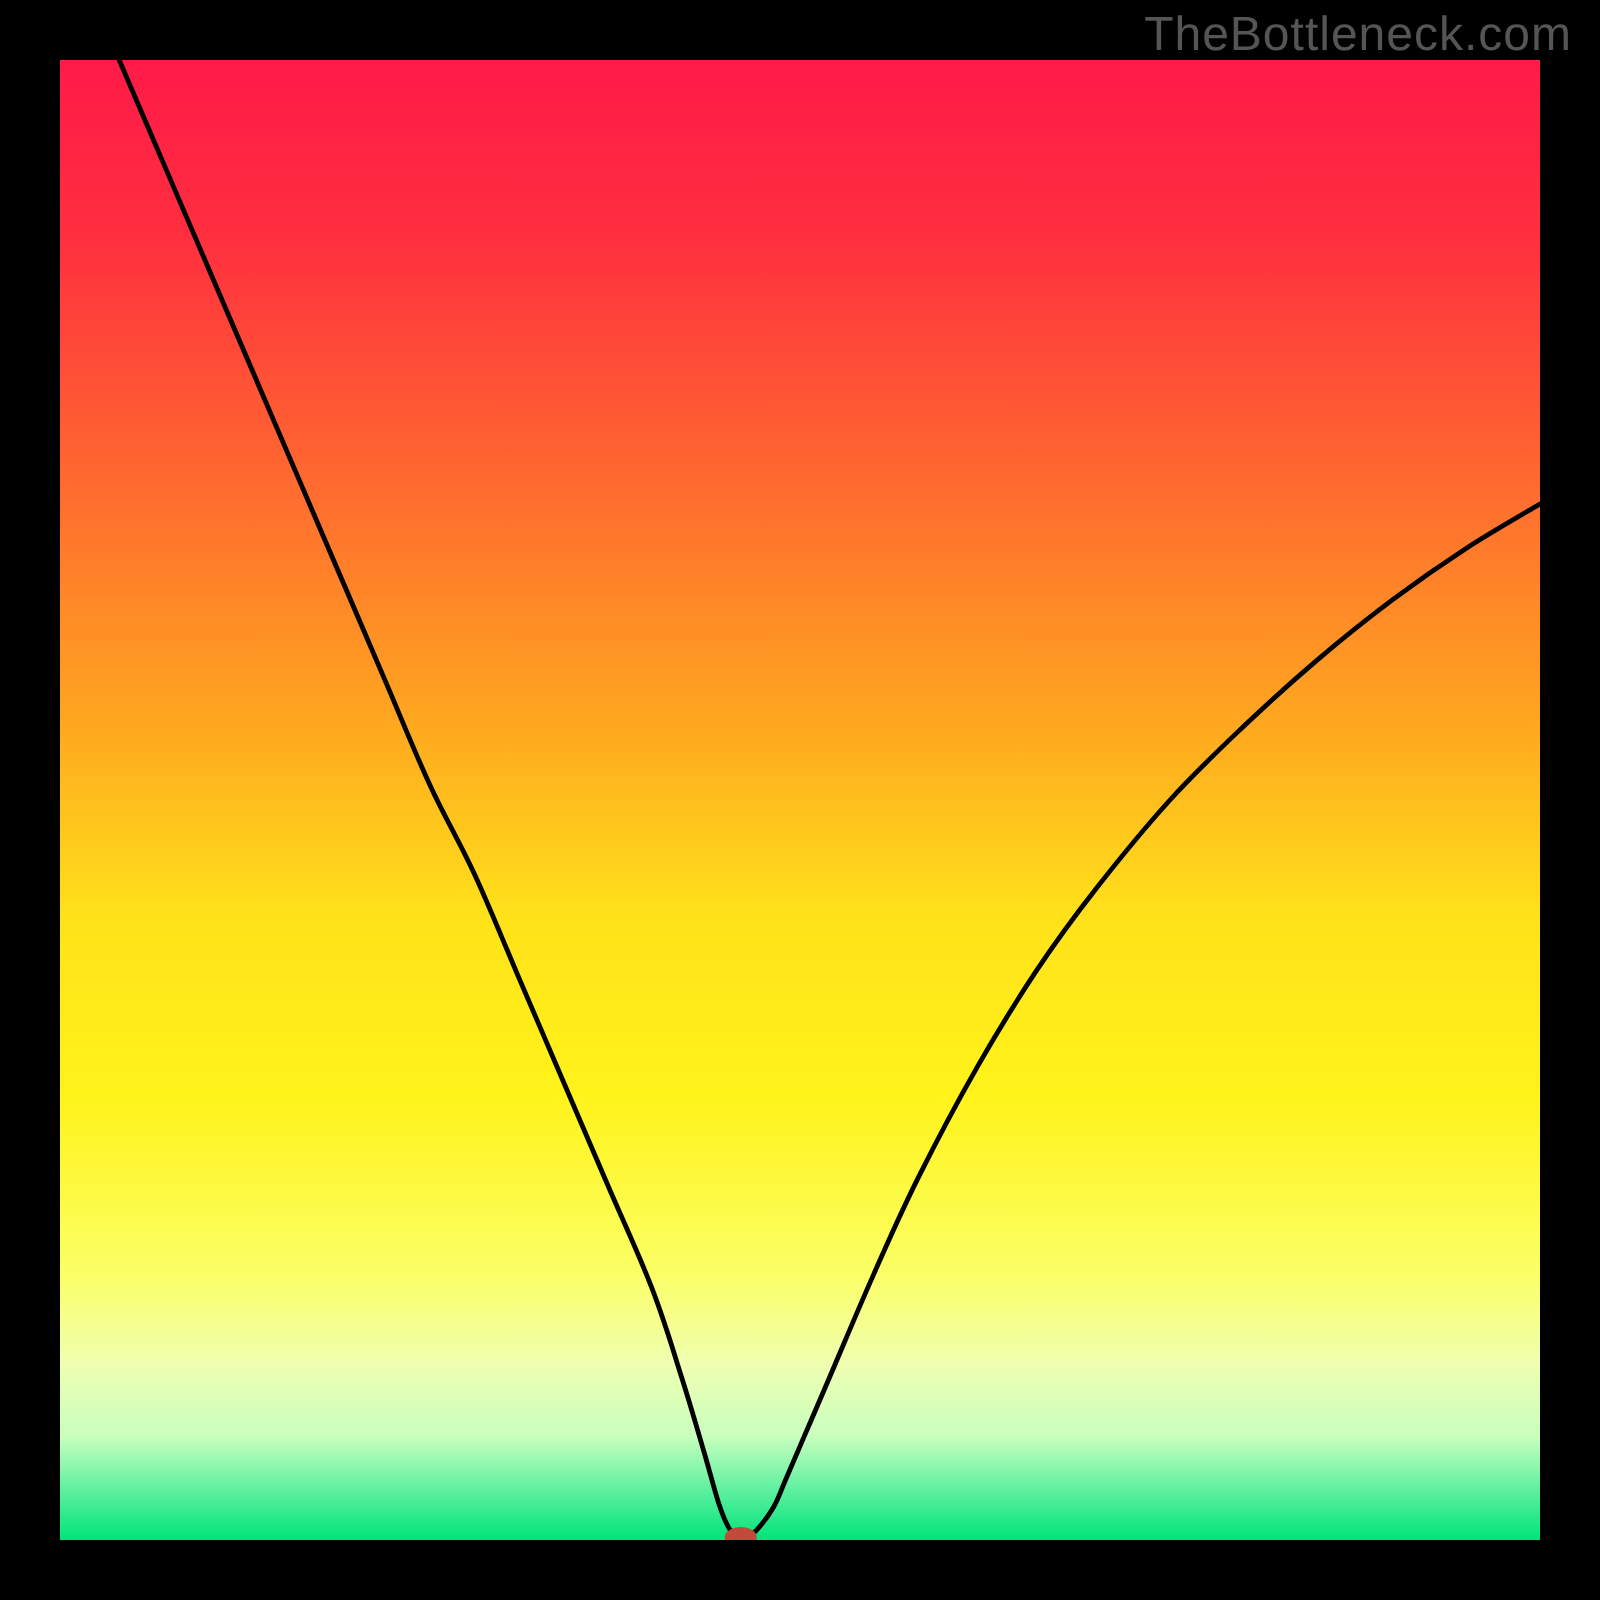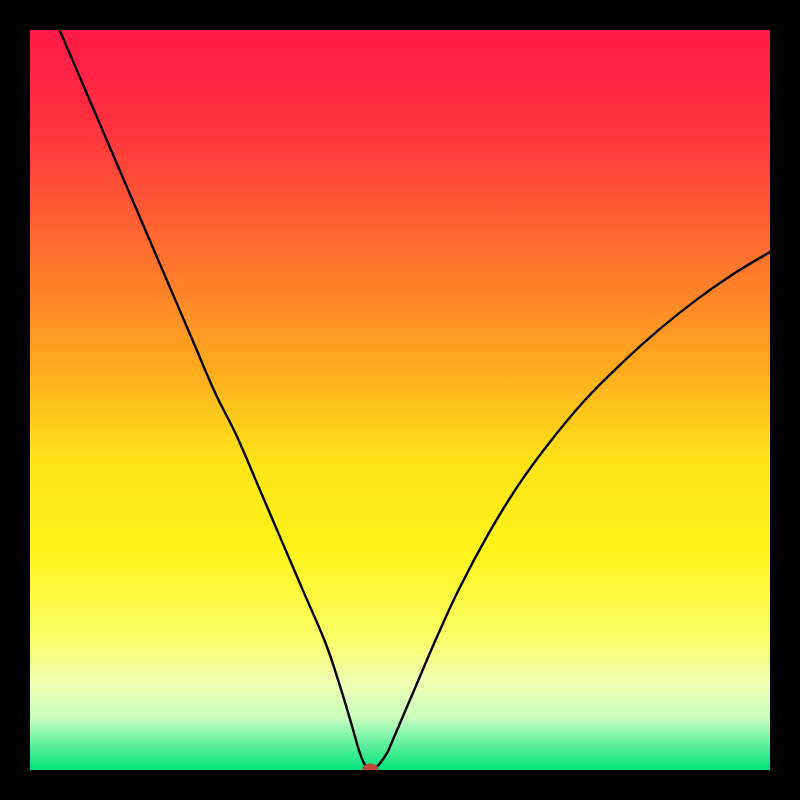--- a/index.html
+++ b/index.html
@@ -36,20 +36,21 @@
     height: 740px;
   }
   svg {
     display: block;
   }
 </style>
 </head>
 <body>
 
 <div class="outer">
+  <div class="watermark">TheBottleneck.com</div>
   <div class="plot-wrap">
     <svg id="chart-svg" width="740" height="740" viewBox="0 0 740 740">
       <defs>
         <linearGradient id="bg-grad" x1="0" y1="0" x2="0" y2="1">
             <stop offset="0%" stop-color="#ff1a48"></stop>
             <stop offset="12%" stop-color="#ff2f3f"></stop>
             <stop offset="30%" stop-color="#ff6f2e"></stop>
             <stop offset="45%" stop-color="#ffa81f"></stop>
             <stop offset="57.99999999999999%" stop-color="#ffe21a"></stop>
             <stop offset="70%" stop-color="#fff31a"></stop>

